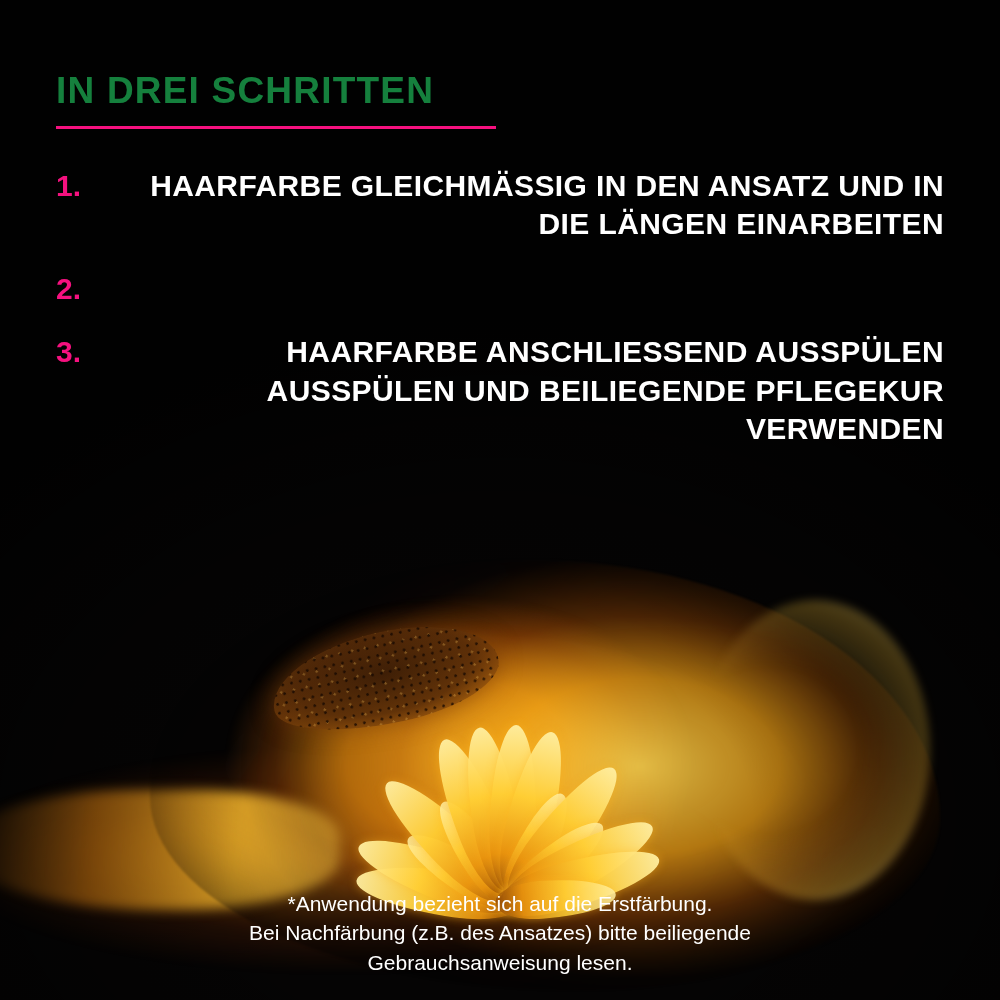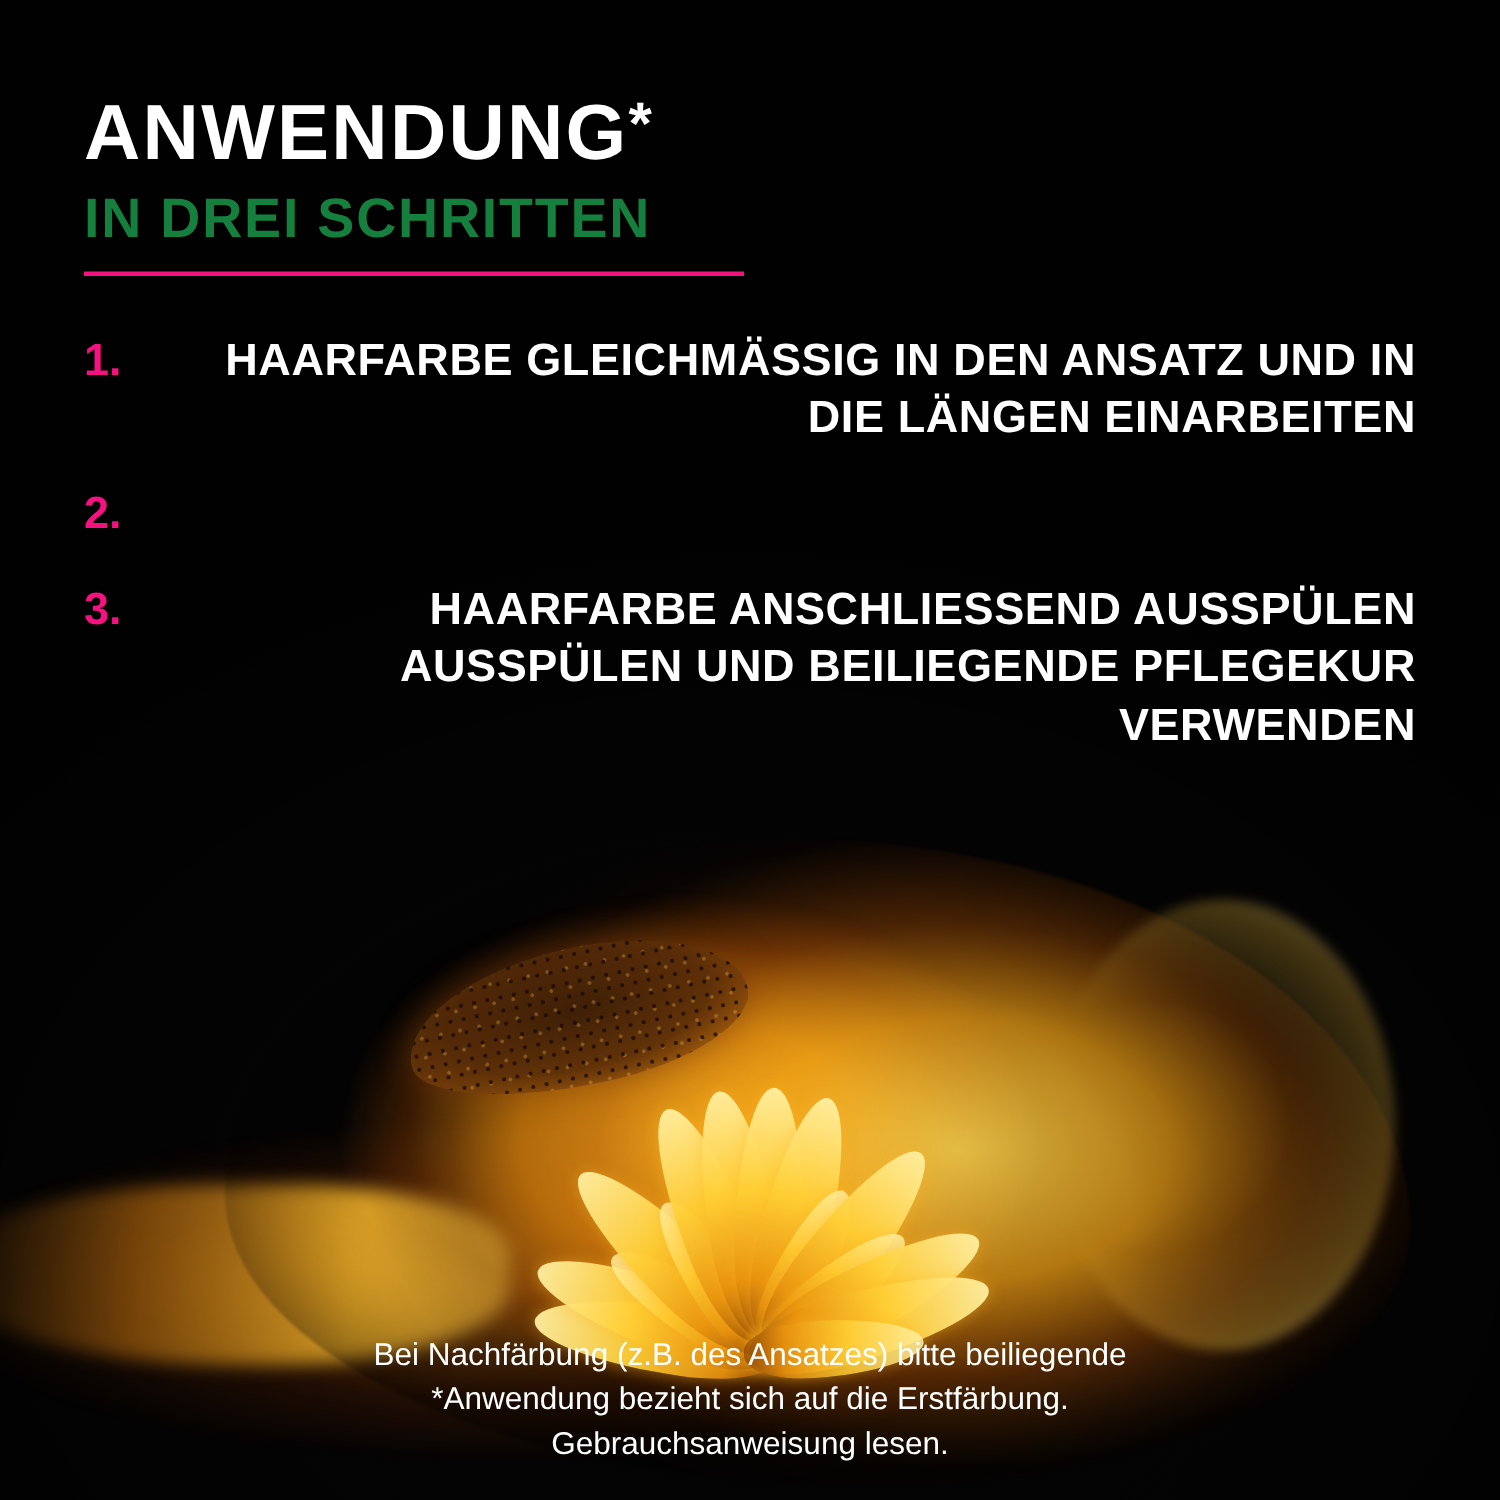--- a/index.html
+++ b/index.html
@@ -218,21 +218,20 @@
 
     <div class="disc">
       <div class="disc-speckle"></div>
     </div>
 
     <div class="vignette"></div>
   </div>
 
   <div class="content">
 
-    <h1 class="headline"><span>ANWENDUNG</span><span class="star">*</span></h1>
 
     <h2 class="subhead">IN DREI SCHRITTEN</h2>
 
     <div class="rule"></div>
 
     <div class="steps">
 
       <div class="step">
         <div class="step-num">1.</div>
         <div class="step-text">HAARFARBE GLEICHMÄSSIG IN DEN ANSATZ UND IN DIE LÄNGEN EINARBEITEN</div>
@@ -244,18 +243,18 @@
 
       <div class="step">
         <div class="step-num">3.</div>
         <div class="step-text">HAARFARBE ANSCHLIESSEND AUSSPÜLEN AUSSPÜLEN UND BEILIEGENDE PFLEGEKUR VERWENDEN</div>
       </div>
 
     </div>
   </div>
 
   <div class="footnote">
+    <div>*Anwendung bezieht sich auf die Erstfärbung.</div>
     <div>Bei Nachfärbung (z.B. des Ansatzes) bitte beiliegende</div>
-    <div>*Anwendung bezieht sich auf die Erstfärbung.</div>
     <div>Gebrauchsanweisung lesen.</div>
   </div>
 
 </div>
 
 </body></html>

